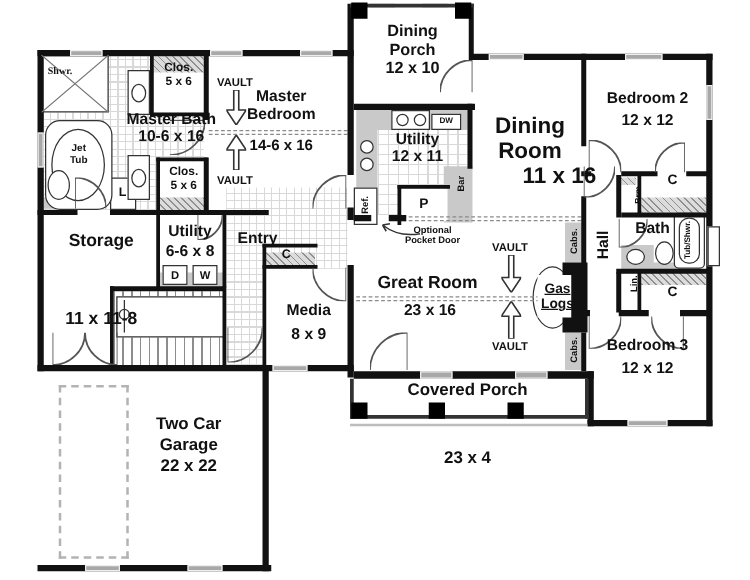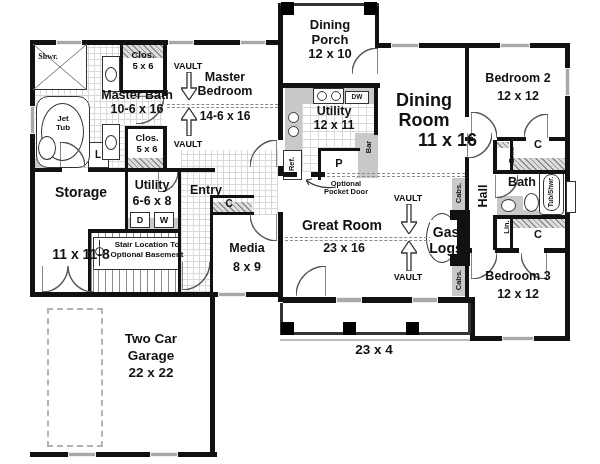--- a/index.html
+++ b/index.html
@@ -350,21 +350,21 @@
     </div>
     <div class="lbl vlbl" style="left: 551px; top: 192px; font-size: 6.5px;">
       <div style="position: static;">Tub/Shwr.</div>
     </div>
     <div class="lbl vlbl" style="left: 483px; top: 196px; font-size: 12.5px;">
       <div style="position: static;">Hall</div>
     </div>
     <div class="lbl vlbl" style="left: 459px; top: 193px; font-size: 7.5px;">
       <div style="position: static;">Cabs.</div>
     </div>
-    <div class="lbl" style="left: 446px; top: 225px; font-size: 14px;">
+    <div class="lbl" style="left: 446px; top: 225px; font-size: 11px; text-decoration: underline;">
       <div style="position: static;">Gas</div>
       <div style="position: static;">Logs</div>
     </div>
     <div class="lbl vlbl" style="left: 459px; top: 280px; font-size: 7.5px;">
       <div style="position: static;">Cabs.</div>
     </div>
     <div class="lbl vlbl" style="left: 507px; top: 227px; font-size: 7.5px;">
       <div style="position: static;">Lin.</div>
     </div>
     <div class="lbl" style="left: 538px; top: 228px; font-size: 11px;">
@@ -402,30 +402,27 @@
       <div style="position: static;">D</div>
     </div>
     <div class="lbl" style="left: 164px; top: 215px; font-size: 9px;">
       <div style="position: static;">W</div>
     </div>
     <div class="lbl" style="left: 206px; top: 183px; font-size: 12.5px;">
       <div style="position: static;">Entry</div>
     </div>
     <div class="lbl" style="left: 229px; top: 198px; font-size: 10px;">
       <div style="position: static;">C</div>
-    </div>
-    <div class="lbl" style="left: 147px; top: 240px; font-size: 8px; line-height: 1.25;">
-      <div style="position: static;">Stair Location To</div>
-      <div style="position: static;">Optional Basement</div>
     </div>
     <div class="lbl" style="left: 247px; top: 239px; font-size: 12.5px; line-height: 1.5;">
       <div style="position: static; text-align: center;">Media</div>
       <div style="position: static;">8 x 9</div>
     </div>
     <div class="lbl" style="left: 151px; top: 331px; font-size: 13.5px; line-height: 1.25;">
       <div style="position: static;">Two Car</div>
       <div style="position: static;">Garage</div>
       <div style="position: static;">22 x 22</div>
     </div>
     <div class="lbl" style="left: 374px; top: 304px; font-size: 13.5px; line-height: 1.15;">
+      <div style="position: static;">Covered Porch</div>
       <div style="position: static; margin-top: 38px;">23 x 4</div>
     </div>
   </div>
 
 </body></html>

